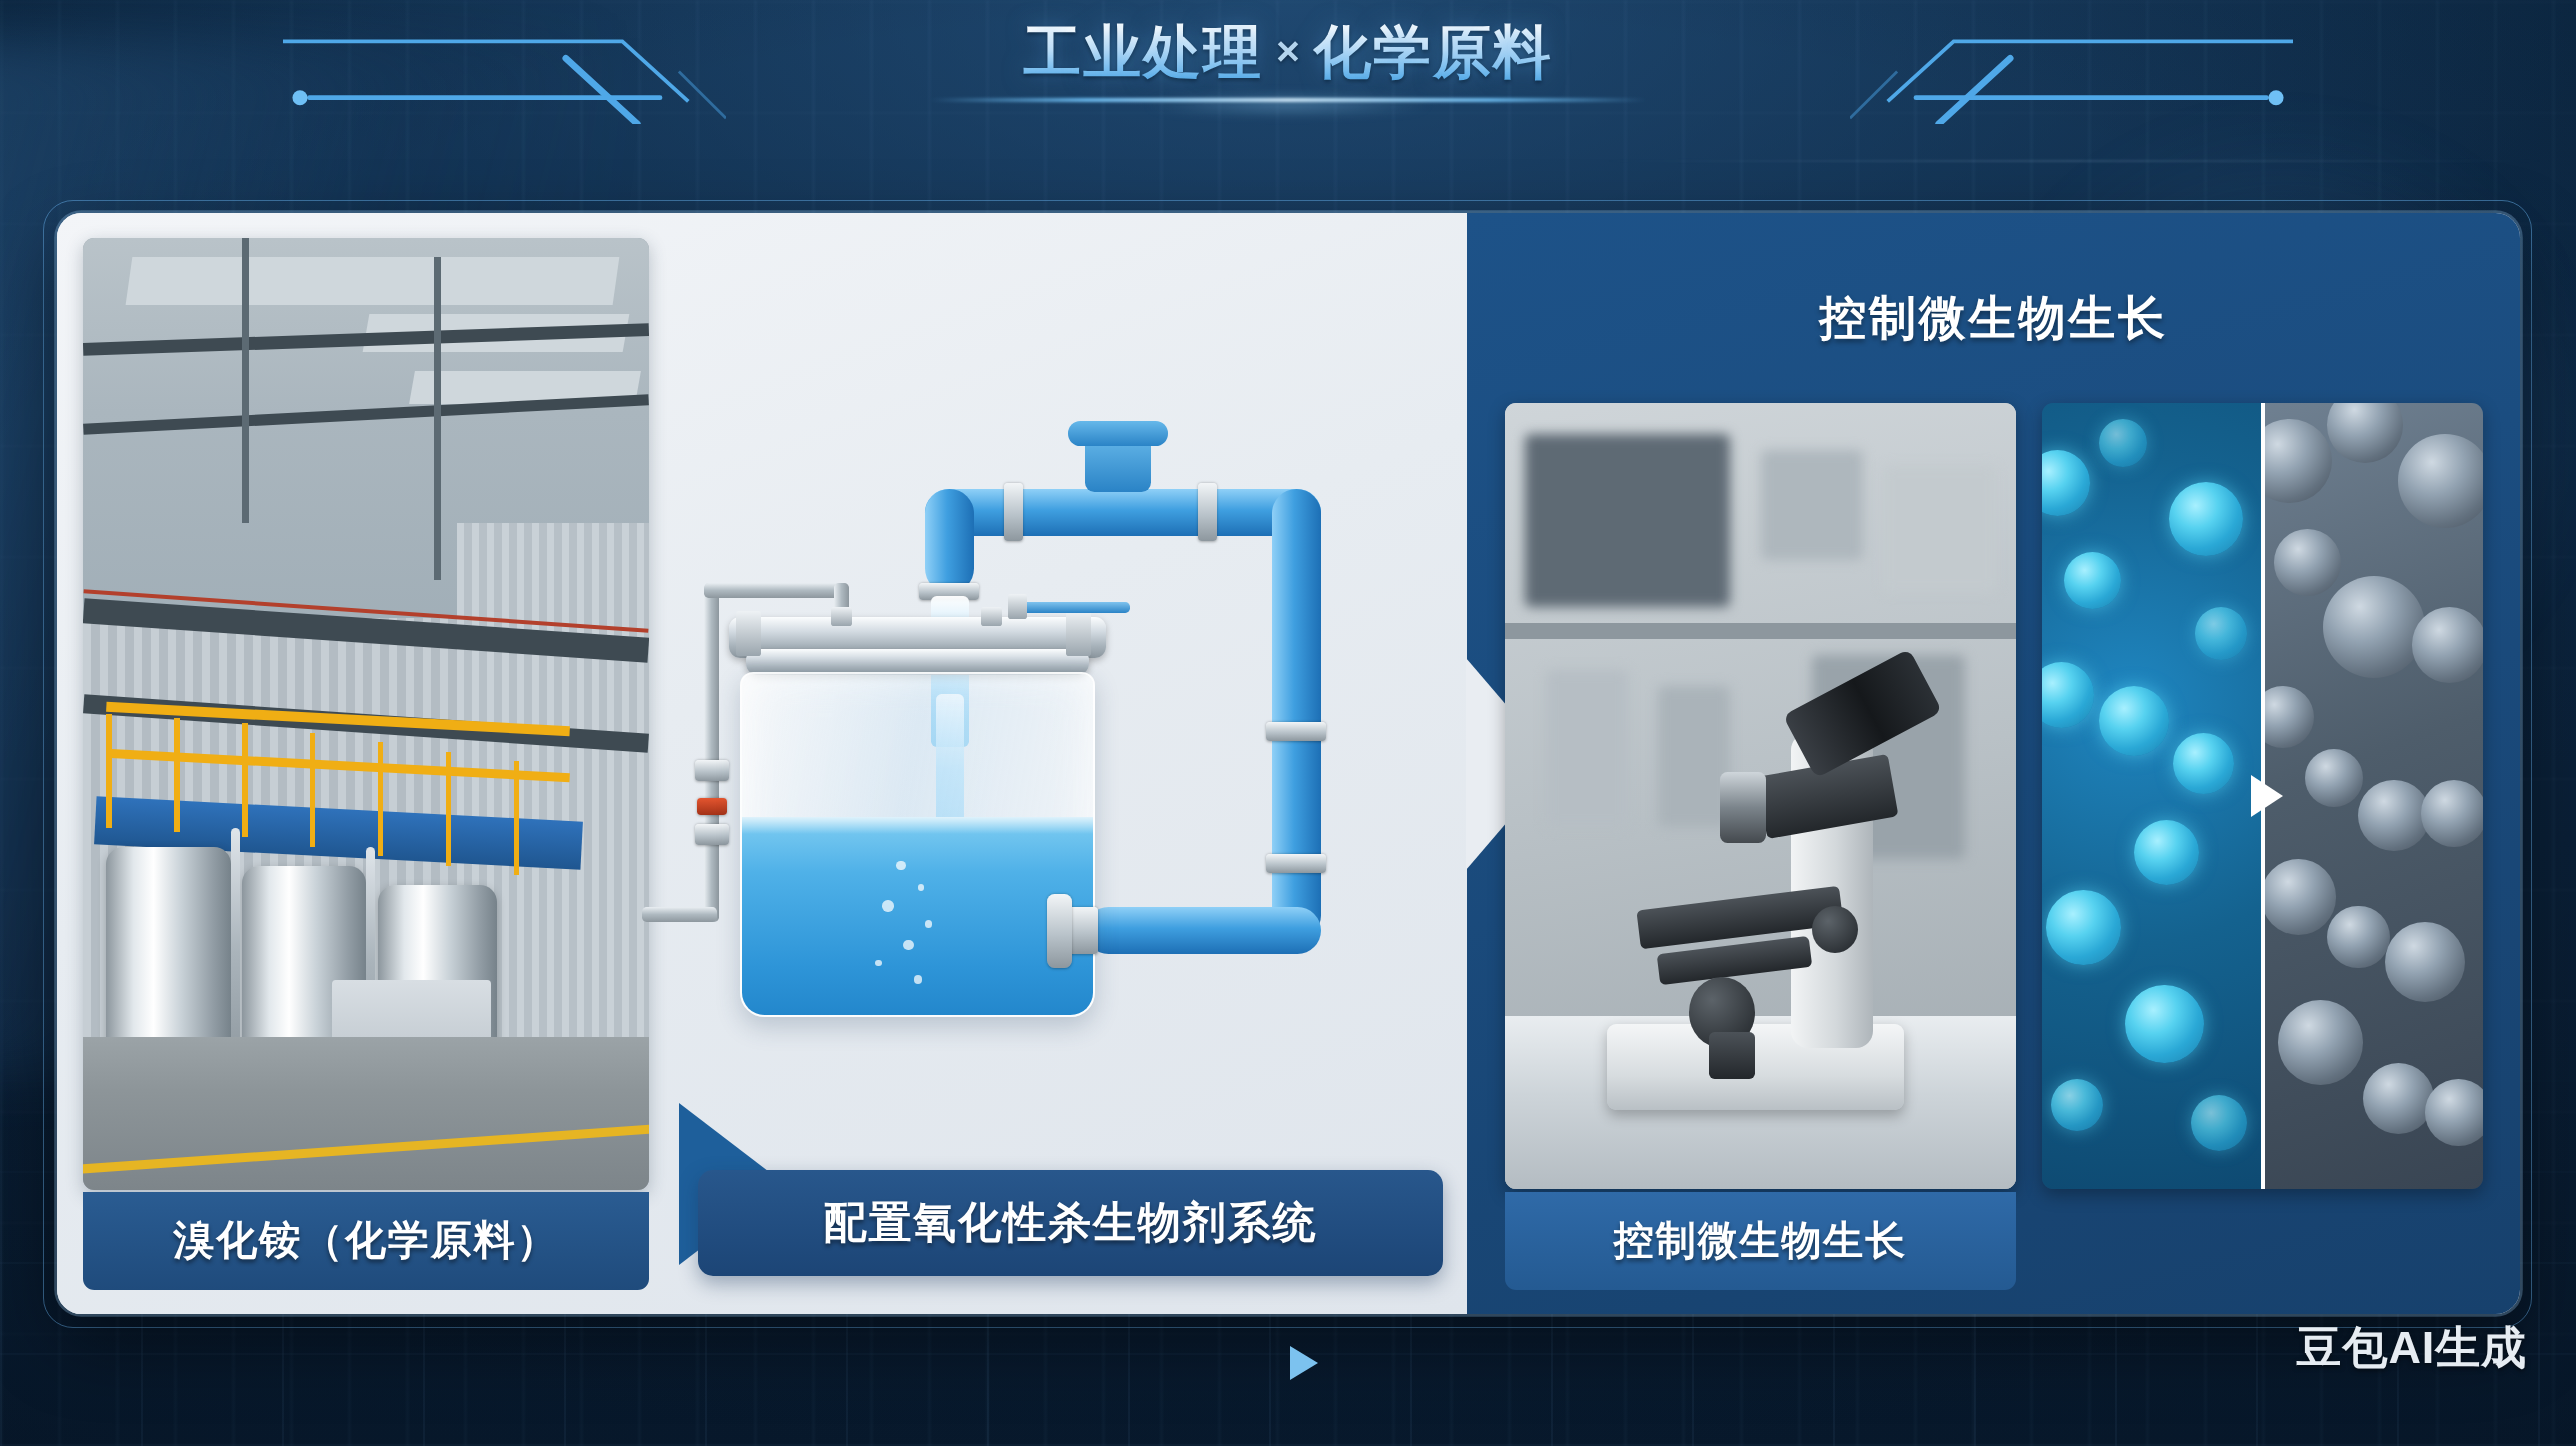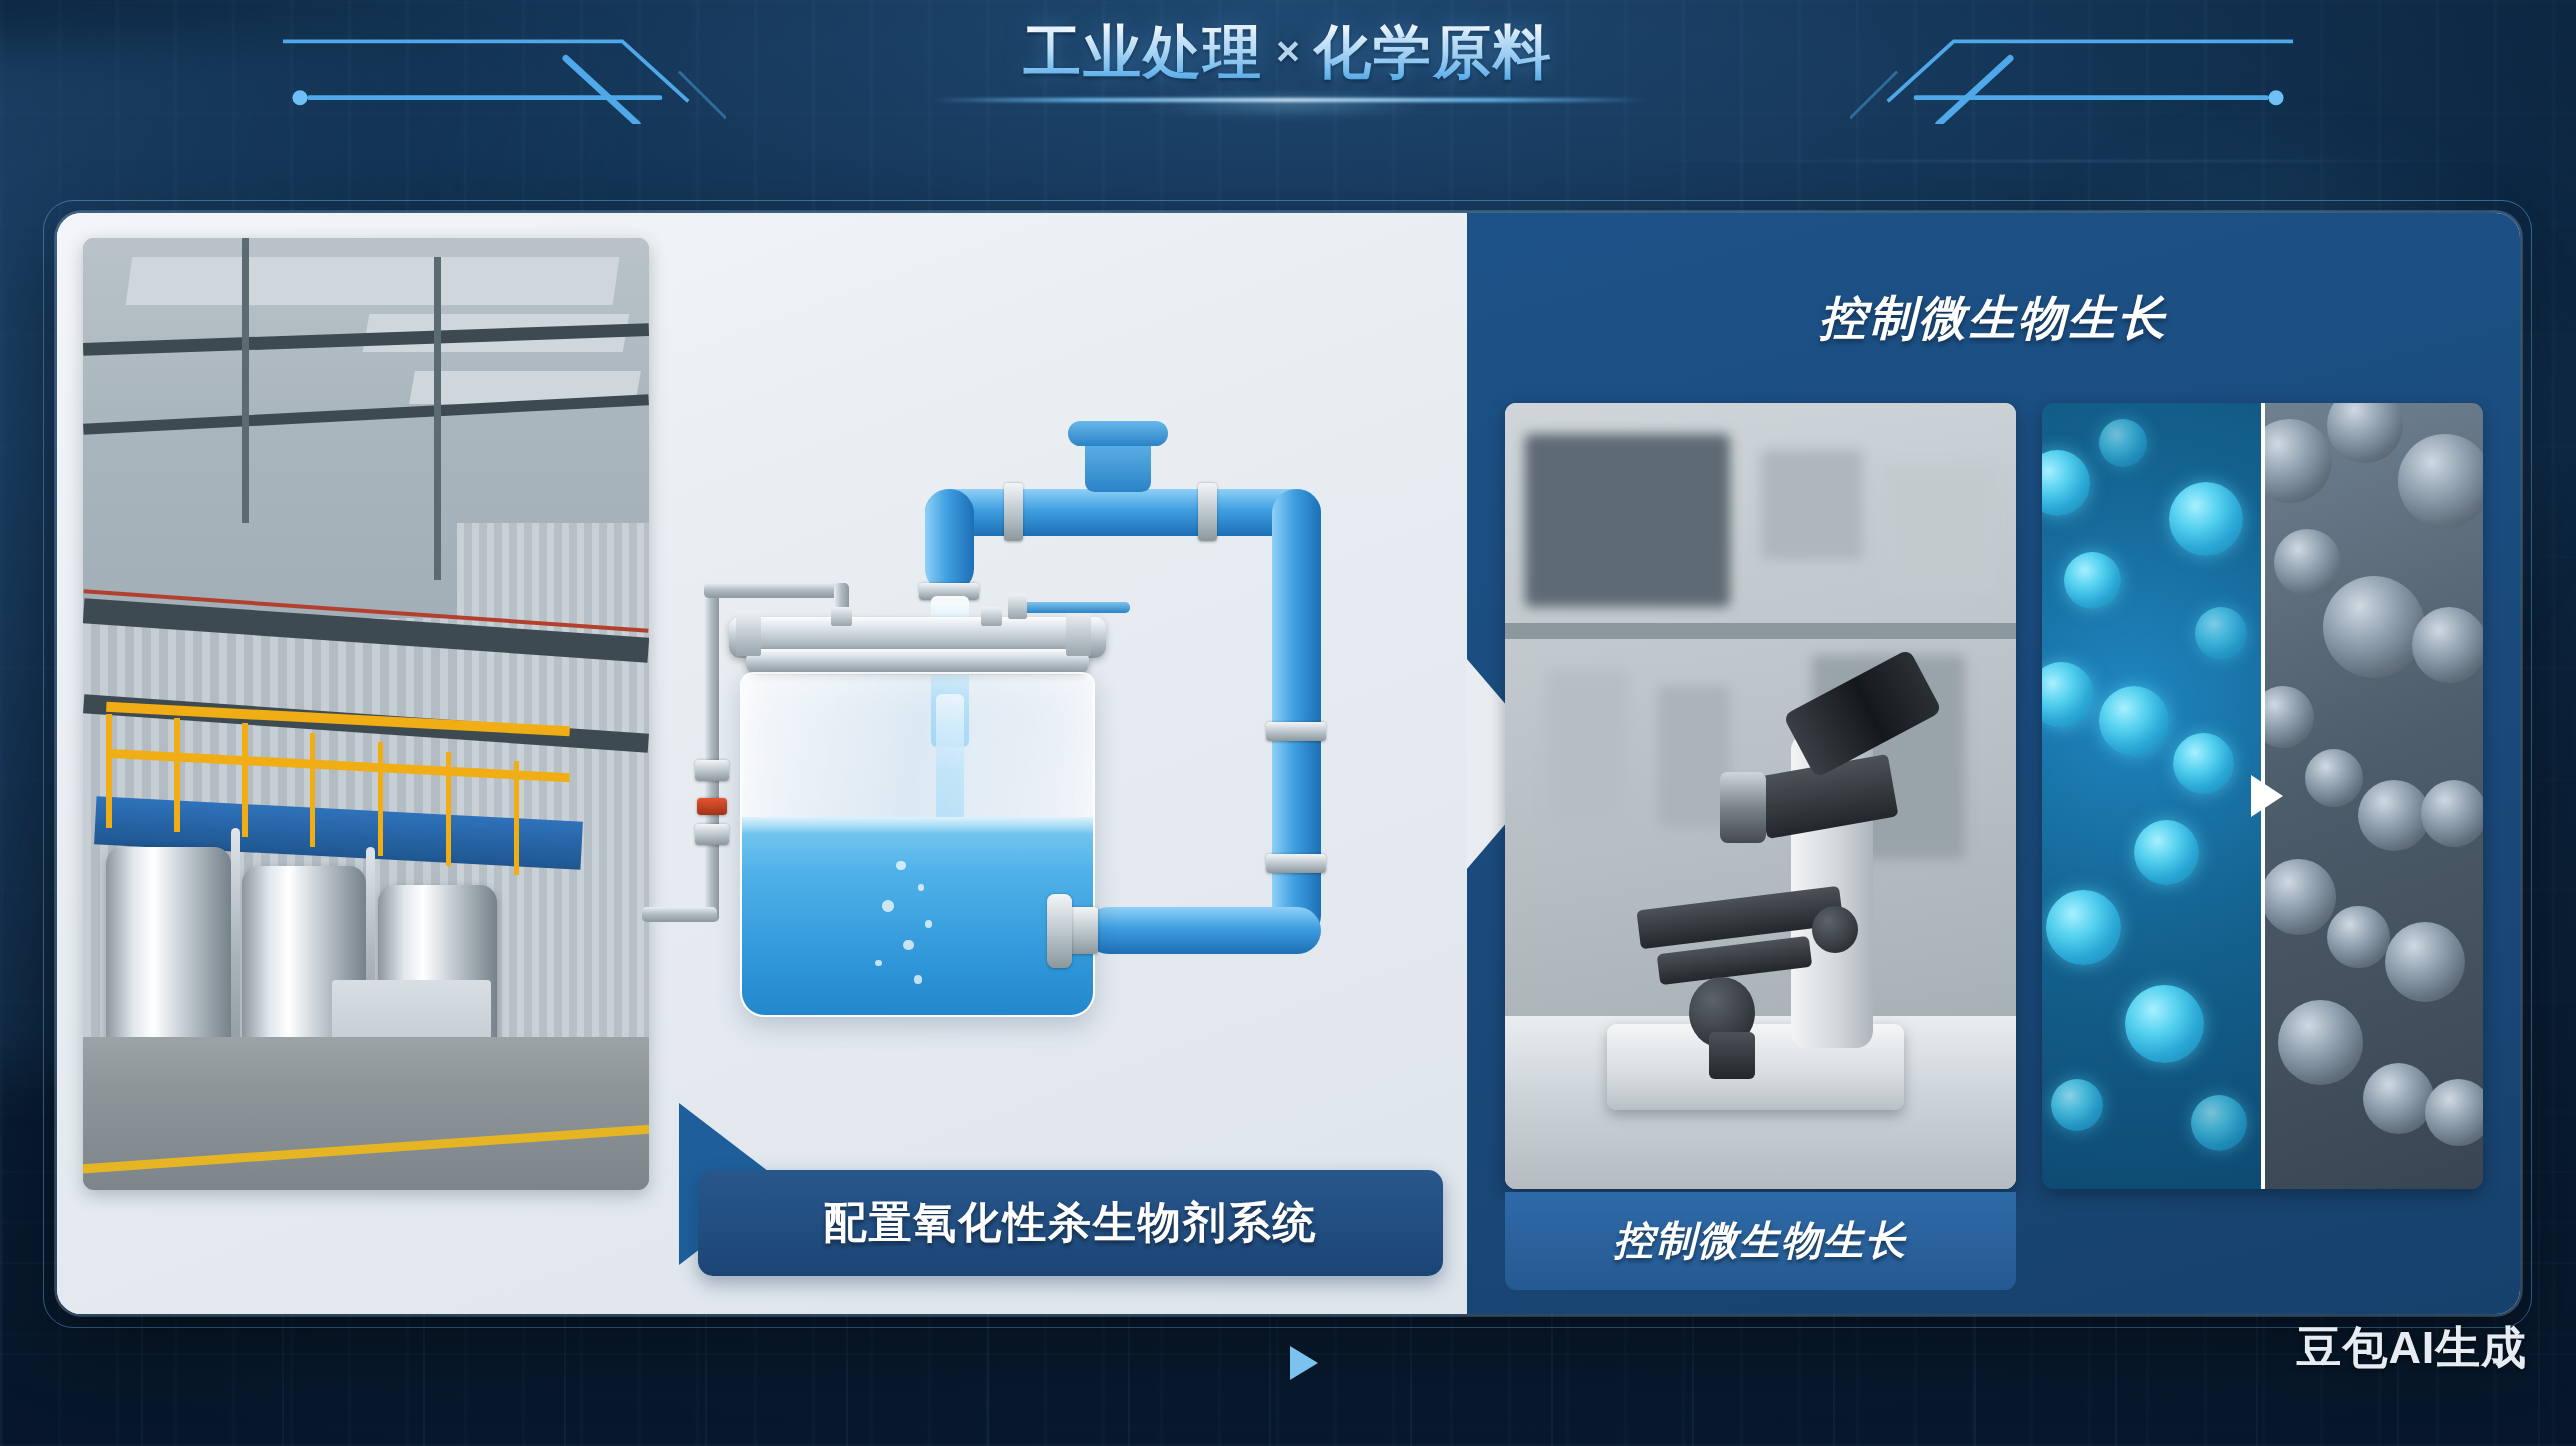--- a/index.html
+++ b/index.html
@@ -185,21 +185,20 @@
   .arrow-tri{
     position:absolute; left:622px; top:890px;
     width:0; height:0; border-top:81px solid transparent; border-bottom:81px solid transparent;
     border-left:106px solid #1e5f9b;
   }
 
   
   .right-half{
     position:relative; width:1053px; height:100%; flex:0 0 auto;
     background:linear-gradient(165deg,#1d5288 0%,#1b4d80 35%,#17416d 100%);
-    font-style:italic;
   }
   
   .notch{
     position:absolute; left:-0.9px; top:50%; transform:translateY(-50%);
     width:0; height:0; border-top:106px solid transparent; border-bottom:106px solid transparent;
     border-left:91px solid #e9edf2;
   }
   .right-title{
     position:absolute; left:0; right:0; top:74px; text-align:center;
     font-size:47px; font-weight:700; color:#ffffff; letter-spacing:2.8px;
@@ -374,20 +373,23 @@
         <div class="fac-pipe" style="left:50%; top:64%; width:1.5%; height:24%;"></div>
         <div class="fac-pipe" style="left:4%; top:88%; width:70%; height:1.6%;"></div>
         <div class="fac-cab" style="left:44%; top:78%; width:28%; height:12%;"></div>
         <div class="fac-pump" style="left:22%; top:86%; width:9%; height:7%;"></div>
         <div class="fac-pump" style="left:33%; top:87%; width:8%; height:6.5%;"></div>
         <div class="fac-floor"></div>
         <div class="fac-floorline" style="left:-6%; bottom:4%; width:120%; transform:rotate(-4deg);"></div>
       </div>
     </div>
 
+    <div class="cap cap-1">
+      <span>溴化铵（化学原料）</span>
+    </div>
 
 
     <div class="reactor">
 
       <div class="r-pipe" style="left:283px; top:106px; width:396px; height:47px; border-radius:23.6px;"></div>
       <div class="r-pipe-v" style="left:283px; top:106px; width:49px; height:104px; border-radius:24.5px;"></div>
       <div class="r-pipe-v" style="left:630px; top:106px; width:49px; height:451px; border-radius:24.5px;"></div>
       <div class="r-pipe" style="left:443px; top:524px; width:236px; height:47px; border-radius:23.6px;"></div>
       <div class="r-valve" style="left:443px; top:51px; width:66px; height:58px; border-radius:9.4px;"></div>
       <div class="r-valve" style="left:426px; top:38px; width:100px; height:24.5px; border-radius:12.3px;"></div>

